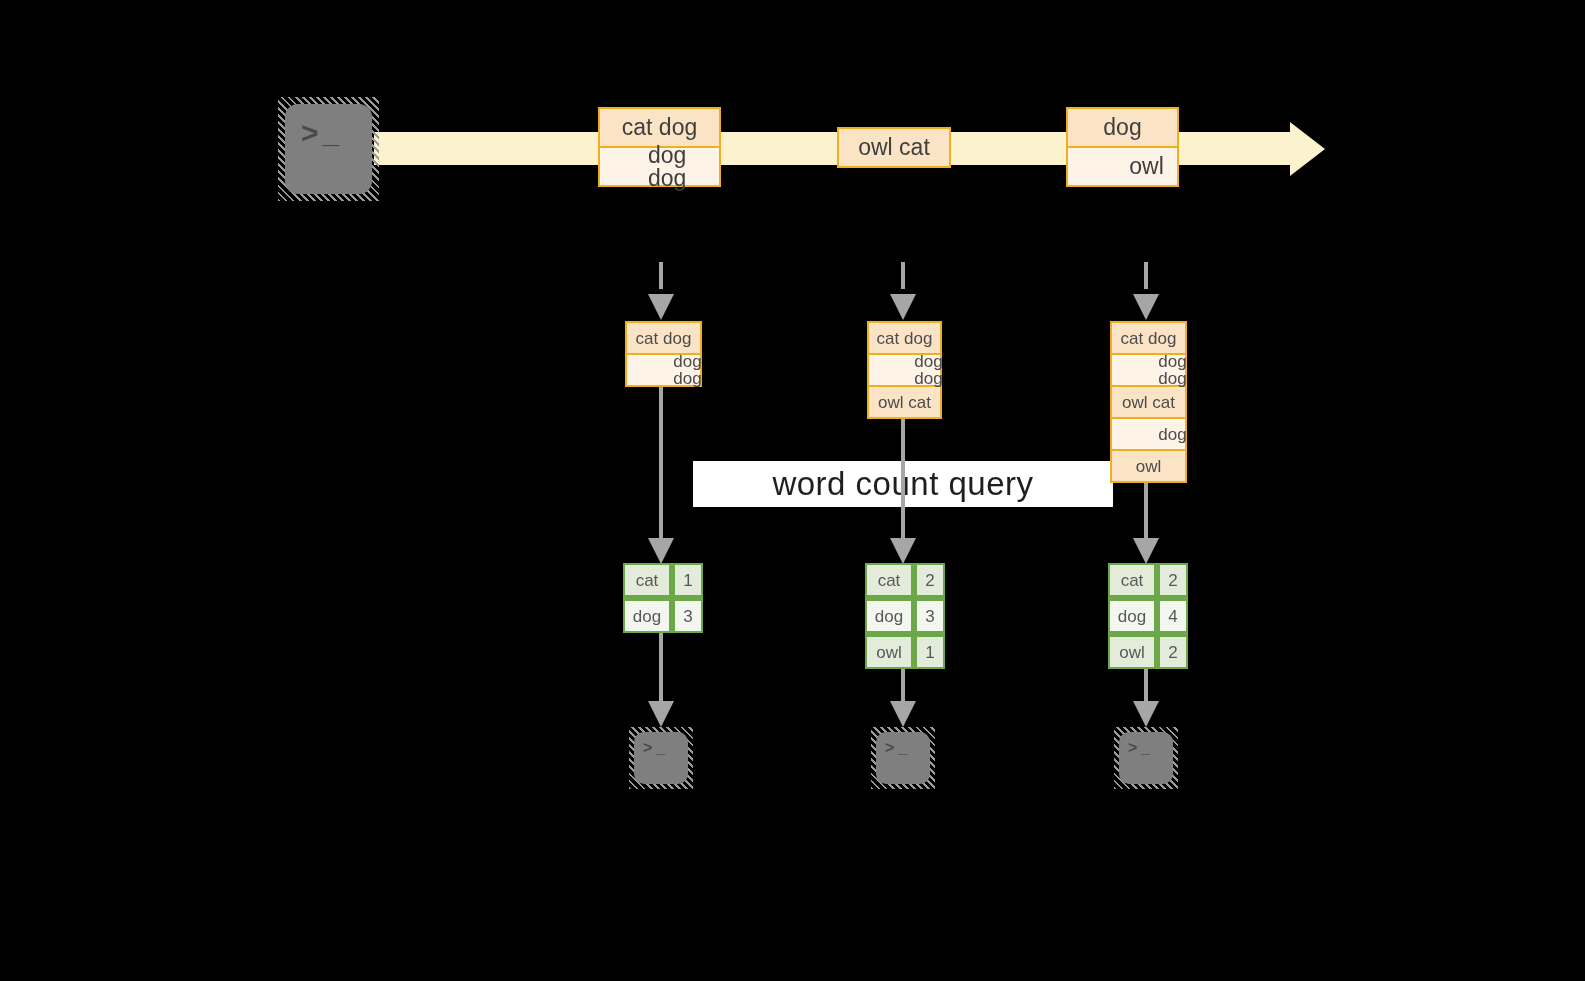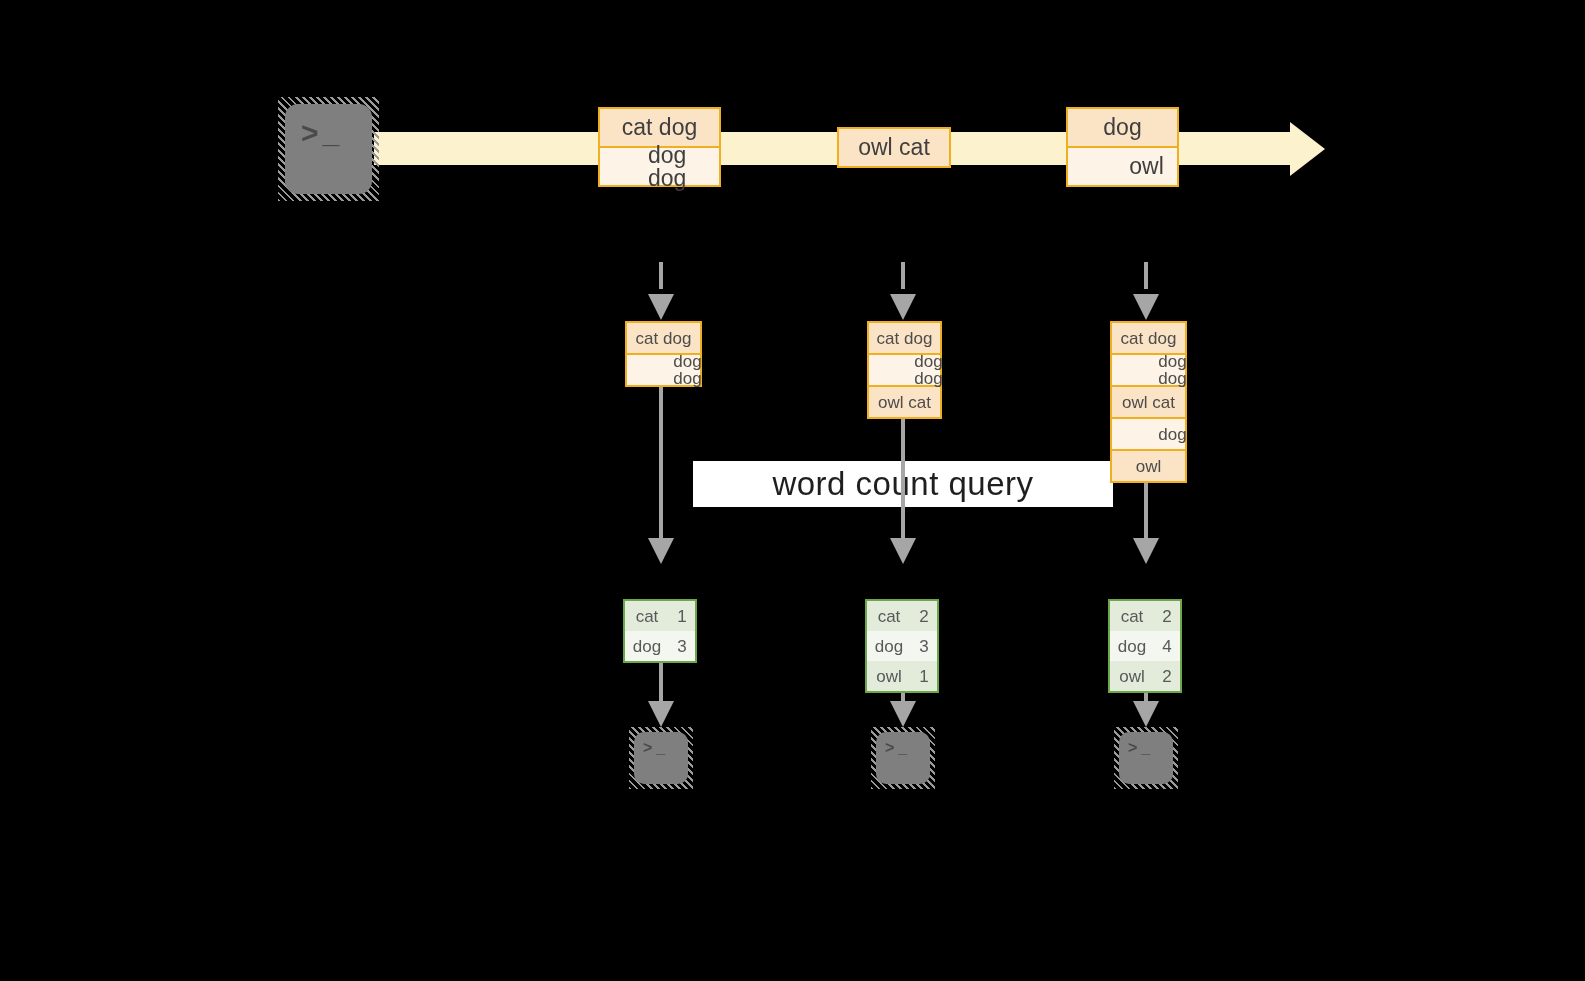--- a/index.html
+++ b/index.html
@@ -28,21 +28,21 @@
   .obox{position:absolute;border:2px solid var(--gold,#f0af1e);background:var(--gold,#f0af1e);
     display:flex;flex-direction:column;gap:2px;z-index:3;}
   .obox .cell{display:flex;align-items:center;justify-content:center;
     color:#4c4c4c;height:30px;font-size:17px;line-height:1;}
   .obox.big .cell{height:37px;font-size:23px;color:#3f3f3f;}
   .cell.peach{background:var(--peach,#fbe4c6);}
   .cell.cream{background:var(--cream,#fdf3e6);padding-left:48px;}
 
   
   .tbl-green{position:absolute;border:2px solid var(--green,#6ca848);background:var(--green,#6ca848);
-    display:grid;grid-template-columns:44px 26px;gap:0;z-index:3;margin-top:36px;}
+    display:grid;grid-template-columns:44px 26px;gap:6px;z-index:3;}
   .tbl-green .gcell{display:flex;align-items:center;justify-content:center;height:30px;
     font-size:17px;color:#595959;line-height:1;}
   .gcell.dark{background:var(--green_dark,#e3ebda);}
   .gcell.light{background:var(--green_light,#f3f7f0);}
 
   
   .dash{position:absolute;width:4px;background:var(--gray,#a6a6a6);z-index:2;}
   .vline{position:absolute;width:4px;background:var(--gray,#a6a6a6);z-index:2;}
   .ahead{position:absolute;width:0;height:0;z-index:2;
     border-left:13px solid transparent;border-right:13px solid transparent;

